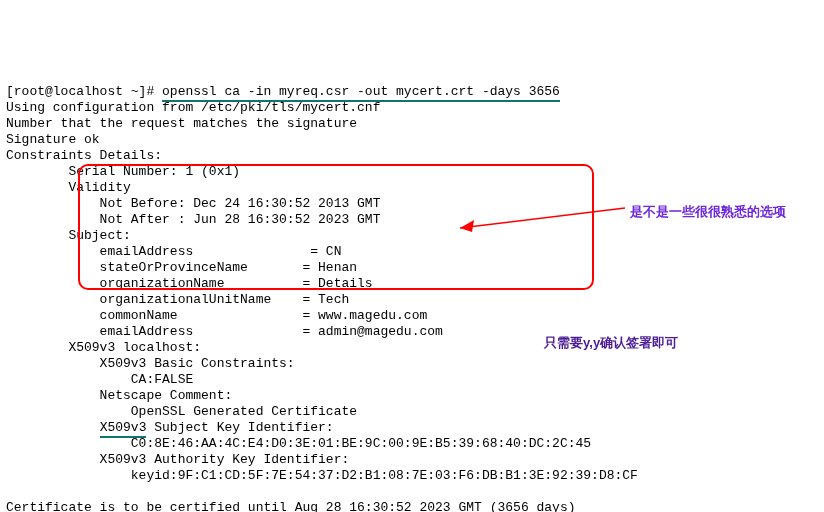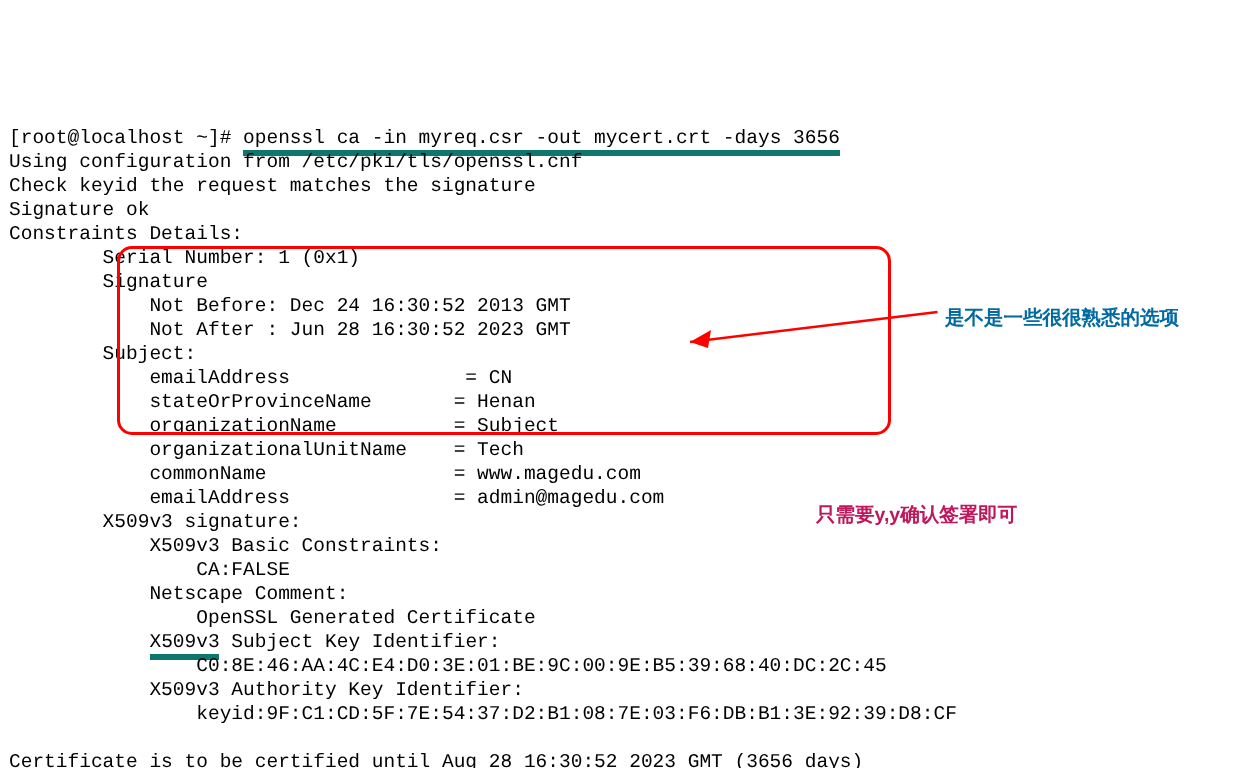--- a/index.html
+++ b/index.html
@@ -11,21 +11,21 @@
     line-height: 16px;
     color: #000000;
     width: 824px;
     height: 512px;
     box-sizing: border-box;
     position: relative;
     overflow: visible;
     white-space: pre;
   }
   .under-red {
-    border-bottom: 4px solid #0f766e;
+    border-bottom: 2px solid #0f766e;
     padding-bottom: 1px;
   }
   .subject-box {
     position: absolute;
     left: 78px;
     top: 164px;
     width: 512px;
     height: 122px;
     border: 2px solid #ff0000;
     border-radius: 10px;
@@ -39,57 +39,57 @@
     height: 50px;
     pointer-events: none;
   }
   .anno1 {
     position: absolute;
     left: 630px;
     top: 204px;
     font-family: "Microsoft YaHei", "SimSun", sans-serif;
     font-size: 13px;
     font-weight: bold;
-    color: #0369a1;
+    color: #6d28d9;
     white-space: nowrap;
   }
   .anno2 {
     position: absolute;
     left: 544px;
     top: 335px;
     font-family: "Microsoft YaHei", "SimSun", sans-serif;
     font-size: 13px;
     font-weight: bold;
-    color: #be185d;
+    color: #4c1d95;
     white-space: nowrap;
   }
 </style>
 </head>
 <body>
 
 
 
 <div>
 <span>[root@localhost ~]# </span><span class="under-red">openssl ca -in myreq.csr -out mycert.crt -days 3656</span>
-<span>Using configuration from /etc/pki/tls/openssl.cnf</span>
-<span>Check keyid the request matches the signature</span>
+<span>Using configuration from /etc/pki/tls/mycert.cnf</span>
+<span>Number that the request matches the signature</span>
 <span>Signature ok</span>
 <span>Constraints Details:</span>
 <span>        Serial Number: 1 (0x1)</span>
-<span>        Signature</span>
+<span>        Validity</span>
 <span>            Not Before: Dec 24 16:30:52 2013 GMT</span>
 <span>            Not After : Jun 28 16:30:52 2023 GMT</span>
 <span>        Subject:</span>
 <span>            emailAddress               = CN</span>
 <span>            stateOrProvinceName       = Henan</span>
-<span>            organizationName          = Subject</span>
+<span>            organizationName          = Details</span>
 <span>            organizationalUnitName    = Tech</span>
 <span>            commonName                = www.magedu.com</span>
 <span>            emailAddress              = admin@magedu.com</span>
-<span>        X509v3 signature:</span>
+<span>        X509v3 localhost:</span>
 <span>            X509v3 Basic Constraints:</span>
 <span>                CA:FALSE</span>
 <span>            Netscape Comment:</span>
 <span>                OpenSSL Generated Certificate</span>
 <span>            </span><span class="under-red">X509v3</span><span> Subject Key Identifier:</span>
 <span>                C0:8E:46:AA:4C:E4:D0:3E:01:BE:9C:00:9E:B5:39:68:40:DC:2C:45</span>
 <span>            X509v3 Authority Key Identifier:</span>
 <span>                keyid:9F:C1:CD:5F:7E:54:37:D2:B1:08:7E:03:F6:DB:B1:3E:92:39:D8:CF</span>
 <span></span>
 <span>Certificate is to be certified until Aug 28 16:30:52 2023 GMT (3656 days)</span>

